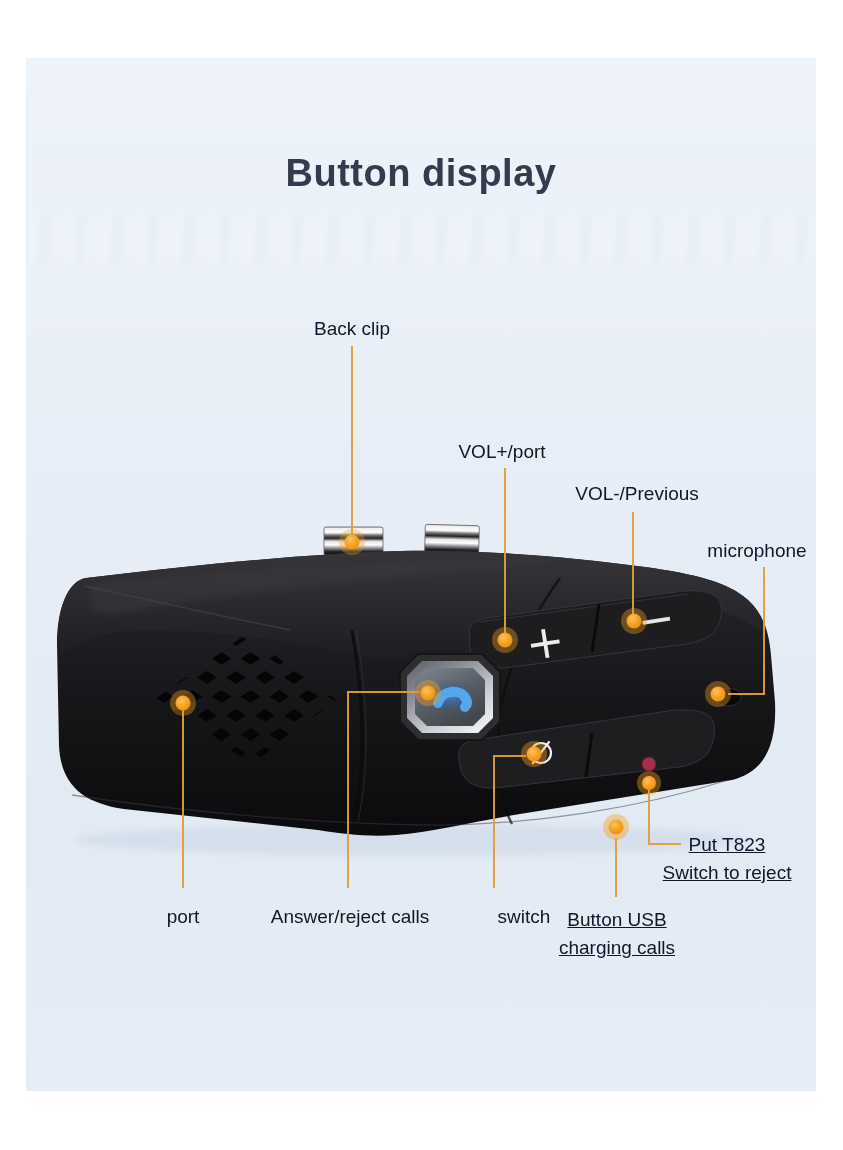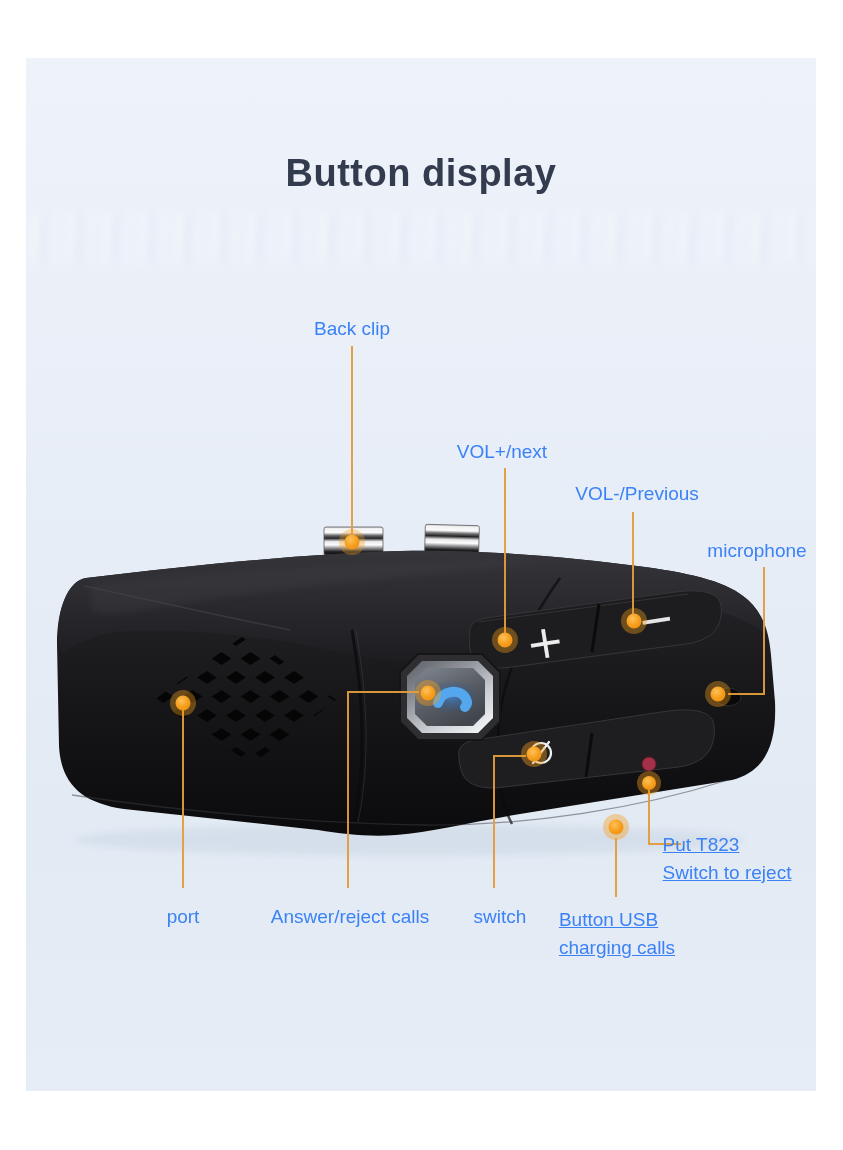--- a/index.html
+++ b/index.html
@@ -19,21 +19,21 @@
       rgba(211,224,240,.5) 15px 23px, rgba(255,255,255,.25) 23px 36px);
     filter:blur(4px);opacity:.55;
   }
   .page-title{
     position:absolute;left:421px;top:152px;transform:translateX(-50%);
     font-size:38px;font-weight:600;color:#333c4e;letter-spacing:.5px;white-space:nowrap;
   }
   .device-svg{position:absolute;left:0;top:0;width:843px;height:1150px;}
   .callout-label{
     position:absolute;transform:translateX(-50%);
-    font-size:19px;color:#3b82f6;white-space:nowrap;
+    font-size:19px;color:#0f172a;white-space:nowrap;text-align:center;
   }
   .callout-label .line{line-height:28px;text-decoration:underline;}
 </style>
 </head>
 <body>
 
 <div class="page">
 
   <div class="card"></div>
   <div class="watermark-band"></div>
@@ -221,26 +221,26 @@
           <circle cx="649" cy="783" r="7" fill="url(#dotCore)"></circle>
         </g>
       <g>
           <circle cx="616" cy="827" r="13" fill="#f49d1c" opacity="0.4"></circle>
           <circle cx="616" cy="827" r="7.5" fill="url(#dotCore)"></circle>
         </g>
     </g>
   </svg>
 
   <div class="callout-label" style="left:352px;top:318px">Back clip</div>
-  <div class="callout-label" style="left:502px;top:441px">VOL+/next</div>
+  <div class="callout-label" style="left:502px;top:441px">VOL+/port</div>
   <div class="callout-label" style="left:637px;top:483px">VOL-/Previous</div>
   <div class="callout-label" style="left:757px;top:540px">microphone</div>
   <div class="callout-label" style="left:183px;top:906px">port</div>
   <div class="callout-label" style="left:350px;top:906px">Answer/reject calls</div>
-  <div class="callout-label" style="left:500px;top:906px">switch</div>
+  <div class="callout-label" style="left:524px;top:906px">switch</div>
   <div class="callout-label" style="left:617px;top:906px">
     <div class="line">Button USB</div>
     <div class="line">charging calls</div>
   </div>
   <div class="callout-label" style="left:727px;top:831px">
     <div class="line">Put T823</div>
     <div class="line">Switch to reject</div>
   </div>
 
 </div>

